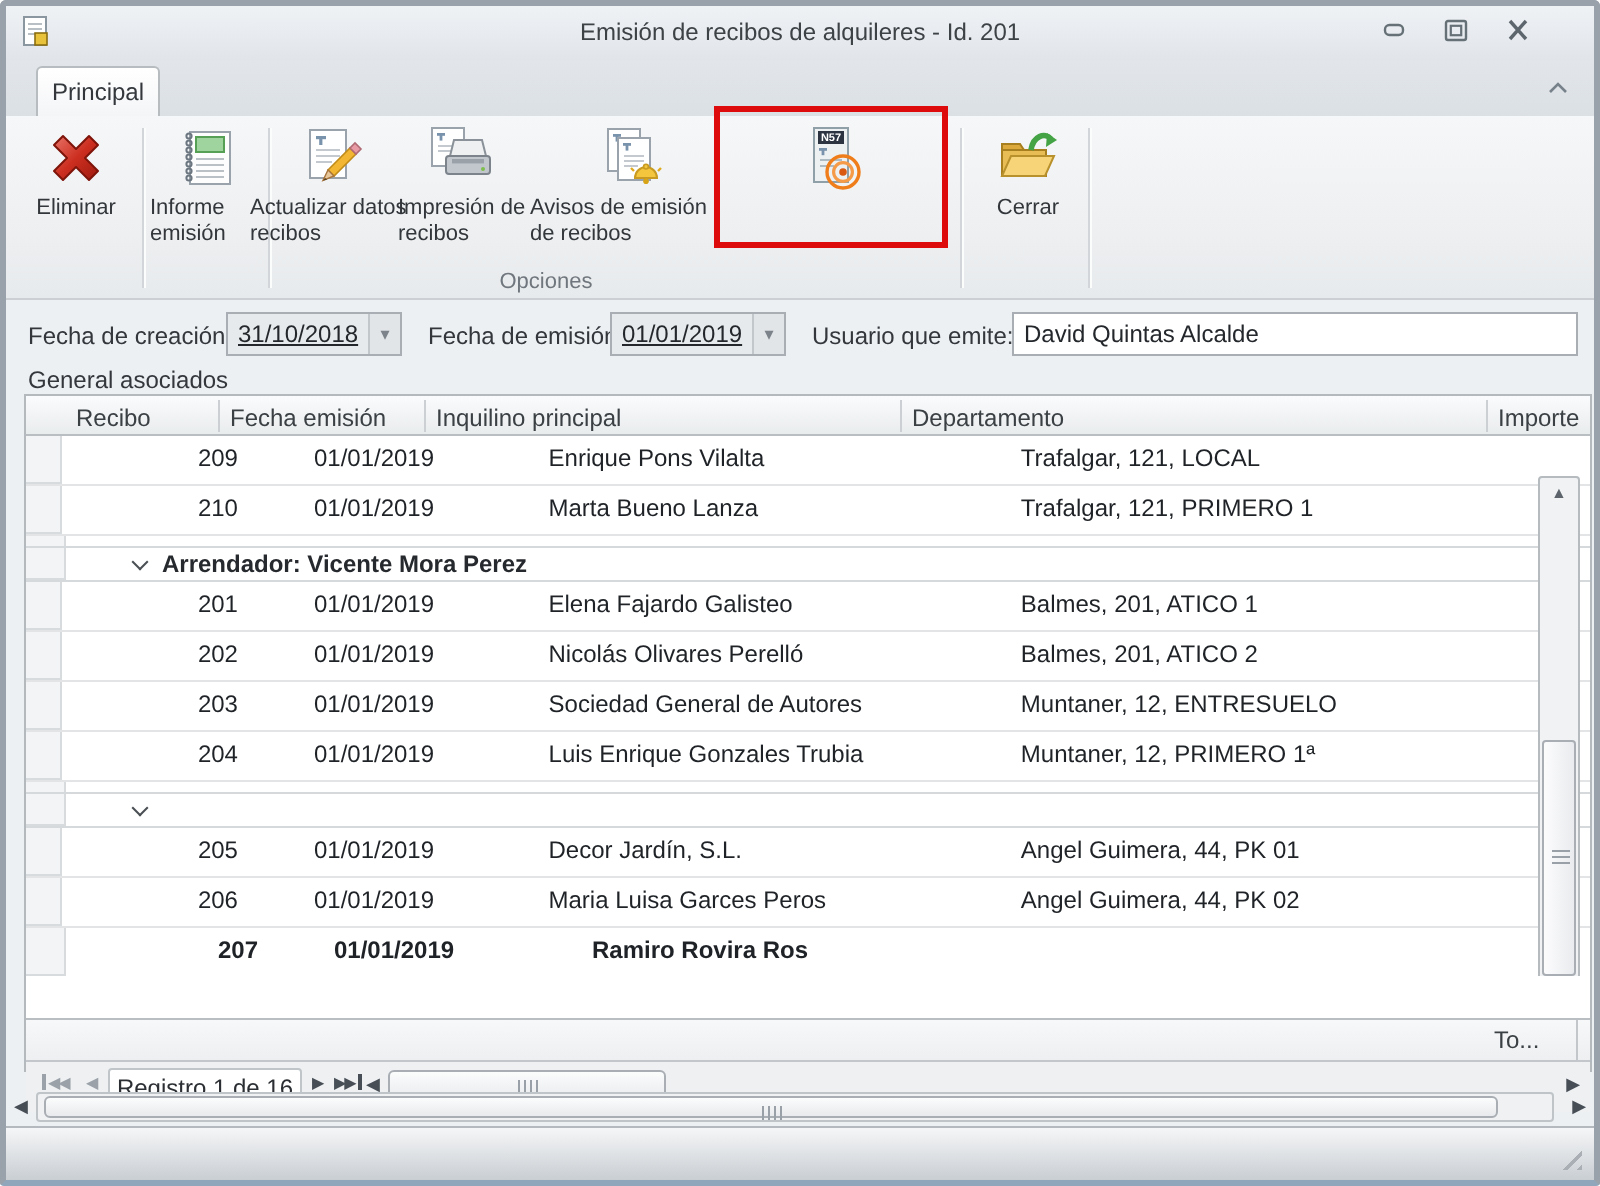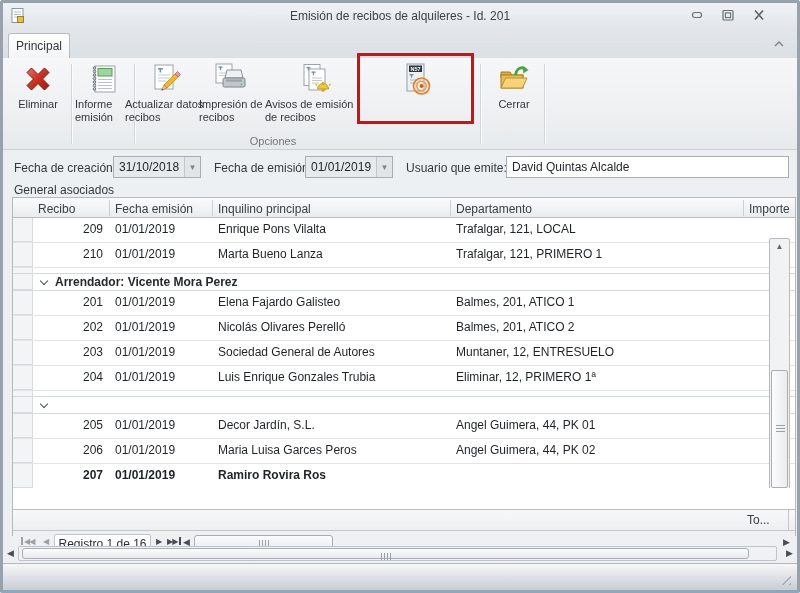--- a/index.html
+++ b/index.html
@@ -16,21 +16,21 @@
   .appicon { position:absolute; left:6px; top:4px; width:18px; height:18px; }
   .title { position:absolute; left:0; right:0; top:6px; text-align:center;
            font-size:12px; color:#3d4247; }
   .winbtns { position:absolute; right:28px; top:4px; display:flex; gap:11px; }
   .winbtn { width:20px; height:16px; display:flex; align-items:center;
             justify-content:center; cursor:default; }
 
   
   .tabrow { position:absolute; left:0; right:0; top:27px; height:28px;
             background:linear-gradient(#e2e6ea,#dbe0e5); }
-  .tab { position:absolute; left:5px; bottom:0; width:62px; height:25px;
+  .tab { position:absolute; left:15px; bottom:0; width:62px; height:25px;
          background:linear-gradient(#ffffff,#f4f5f7);
          border:1px solid #b7bcc1; border-bottom:none;
          border-radius:3px 3px 0 0; font-size:12px; color:#34383c;
          display:flex; align-items:center; justify-content:center; }
   .ribbon-collapse { position:absolute; right:10px; top:7px; width:16px; height:14px; }
 
   
   .ribbon { position:absolute; left:0; right:0; top:55px; height:92px;
             background:linear-gradient(#f6f7f8,#edeff1 65%,#e7eaec);
             border-bottom:1px solid #ccd0d5; }
@@ -46,39 +46,39 @@
   .hlbox { position:absolute; left:354px; top:50px; width:117px; height:71px;
            border:3px solid #dd0b0b; pointer-events:none; z-index:5; }
 
   
   .content { position:absolute; left:0; right:0; top:147px; bottom:27px;
              background:#edf0f3; }
   .formrow { position:absolute; left:0; top:6px; height:24px; width:100%; }
   .flabel { position:absolute; top:5px; font-size:12px; color:#34383d; }
   .dfield { position:absolute; top:0; height:22px; background:#e7eaec;
             border:1px solid #a8aeb4; display:flex; }
-  .dfield .val { flex:1; font-size:12px; color:#24282c; padding:3px 0 0 5px; }
+  .dfield .val { flex:1; font-size:12px; color:#24282c; padding:3px 0 0 5px;text-decoration:underline; }
   .dfield .drop { width:16px; border-left:1px solid #c2c7cb; background:#e2e5e8;
                   display:flex; align-items:center; justify-content:center;
                   font-size:9px; color:#7c838a; }
   .tfield { position:absolute; top:0; height:22px; background:#ffffff;
             border:1px solid #a8aeb4; font-size:12px; color:#24282c;
             padding:3px 0 0 5px; }
   .seclabel { position:absolute; left:11px; top:33px; font-size:12px; color:#34383d; }
 
   
   .grid { position:absolute; left:9px; top:47px; width:784px; height:339px;
           border:1px solid #b4b9be; background:#ffffff; }
   .ghead { display:flex; height:20px;
            background:linear-gradient(#fafbfc,#e9eced);
            border-bottom:1px solid #b9bec3;align-items:center; }
   .hcell { font-size:12px; color:#3b4045; padding:2px 0 0 5px;
            border-right:1px solid #ccd0d4; overflow:hidden; white-space:nowrap; }
   .gbody { position:relative; height:270px; overflow:hidden; background:#fff; }
-  .grow { display:flex; }
+  .grow { display:flex;gap:26px; }
   .grow.data { height:25px; border-bottom:1px solid #e2e4e6; }
   .grow.group { height:18px; border-bottom:1px solid #d6d9dc;
                 border-top:1px solid #d6d9dc; }
   .grow.spacer { height:5px; }
   .cell { font-size:12px; color:#1f2327; padding:4px 0 0 5px; overflow:hidden;
           white-space:nowrap; }
   .grow.bold .cell { font-weight:bold; }
   .ind { width:20px; background:#f3f4f6; border-right:1px solid #d8dbde;
          border-bottom:1px solid #d8dbde; padding:0; }
   .grow.spacer .ind { border-bottom:none; }
@@ -421,21 +421,21 @@
               <div class="cell c-fecha">01/01/2019</div>
               <div class="cell c-inq">Sociedad General de Autores</div>
               <div class="cell c-dep">Muntaner, 12, ENTRESUELO</div>
               <div class="cell c-imp"></div>
             </div>
             <div class="grow data">
               <div class="cell ind"></div>
               <div class="cell c-recibo">204</div>
               <div class="cell c-fecha">01/01/2019</div>
               <div class="cell c-inq">Luis Enrique Gonzales Trubia</div>
-              <div class="cell c-dep">Eliminar, 12, PRIMERO 1ª</div>
+              <div class="cell c-dep">Muntaner, 12, PRIMERO 1ª</div>
               <div class="cell c-imp"></div>
             </div>
             <div class="grow spacer">
               <div class="cell ind"></div>
             </div>
             <div class="grow group">
               <div class="cell ind"></div>
               <div class="gcell">
                 <span class="chev"></span>
               </div>

